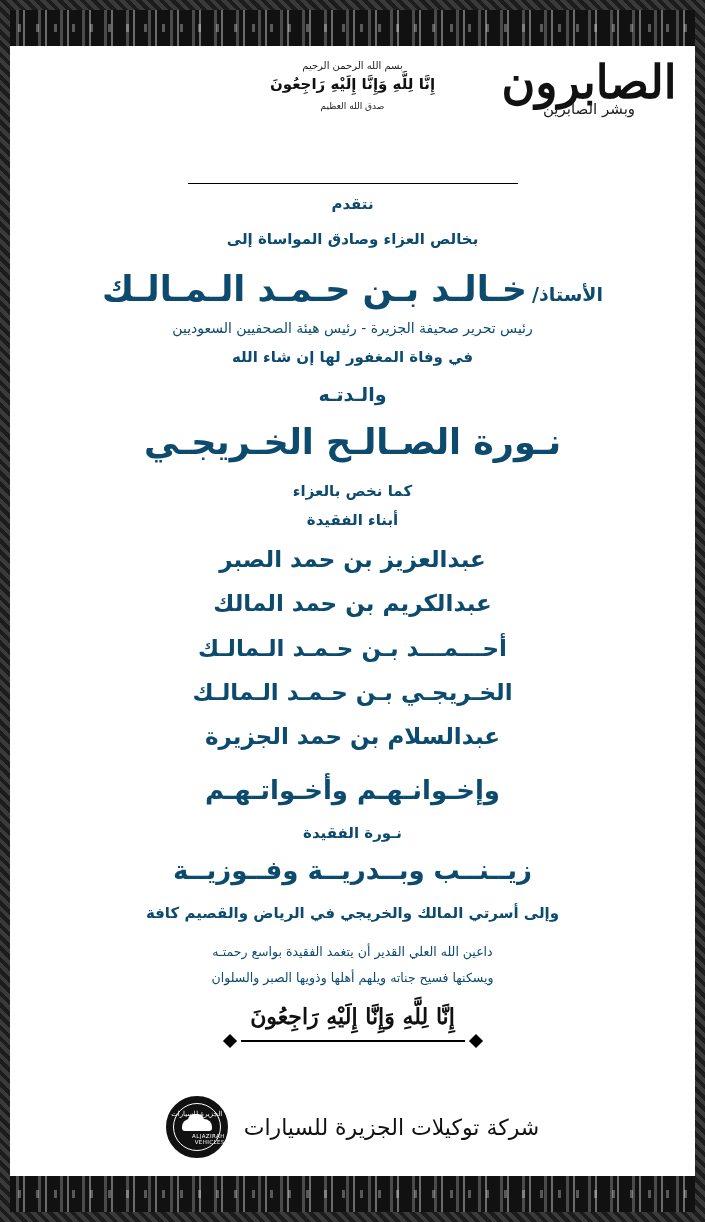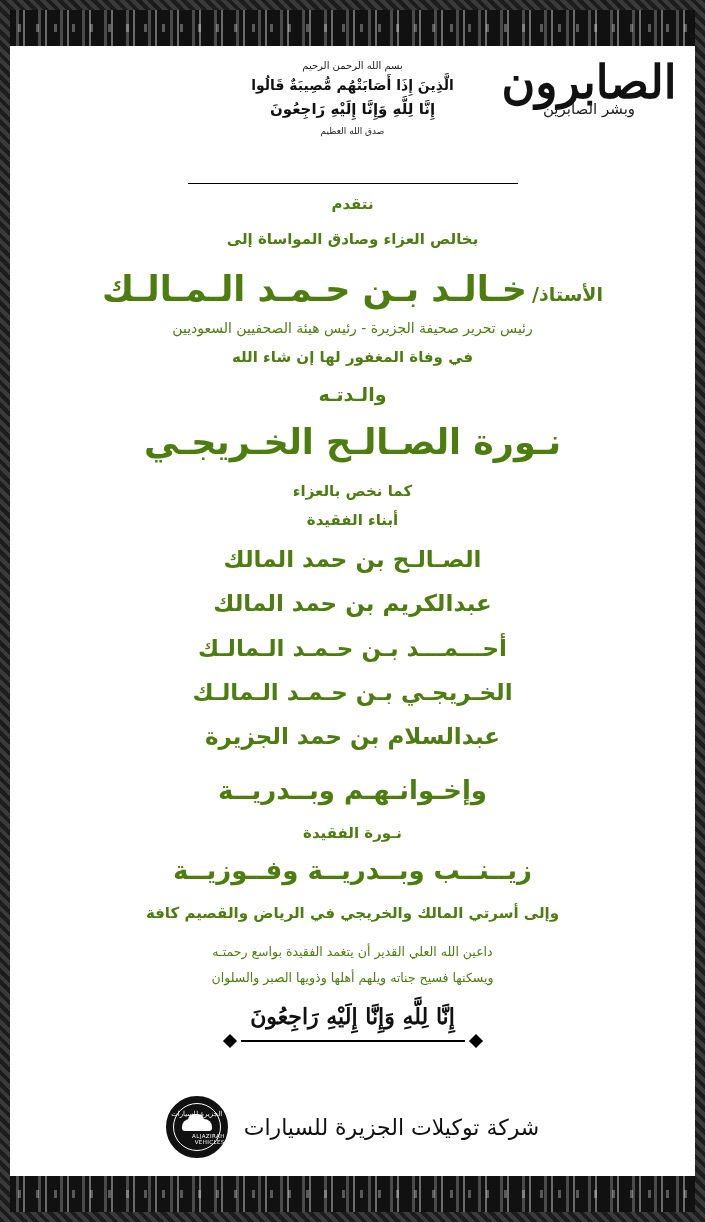--- a/index.html
+++ b/index.html
@@ -139,21 +139,21 @@
     margin-top: -6px;
   }
   .sep-rule {
     width: 330px;
     height: 1px;
     background: #000;
     margin: 0 auto 10px auto;
   }
   .t {
     text-align: center;
-    color: #4d7c0f;
+    color: #0c4a6e;
     line-height: 1.45;
   }
   .t-sm   { font-size: 14px; }
   .t-md   { font-size: 15px; font-weight: bold; }
   .t-lg   { font-size: 19px; font-weight: bold; text-align: right; }
   .t-xl   { font-size: 26px; font-weight: bold; letter-spacing: 1px; }
   .t-xxl  { font-size: 35px; font-weight: bold; letter-spacing: 1px; }
   .t-name { font-size: 23px; font-weight: bold; letter-spacing: 0.5px; }
   .t-tiny { font-size: 12.5px; }
   .gap-2 { margin-top: 4px; }
@@ -269,21 +269,20 @@
 
   <div class="content">
 
     <div class="basmala-wrap">
       <div class="calligraphy">
         <div class="big">الصابرون</div>
         <div class="sub">وبشر الصابرين</div>
       </div>
       <div class="basmala">
         <div class="line1">بسم الله الرحمن الرحيم</div>
-        <div class="line2">الَّذِينَ إِذَا أَصَابَتْهُم مُّصِيبَةٌ قَالُوا</div>
         <div class="line3">إِنَّا لِلَّهِ وَإِنَّا إِلَيْهِ رَاجِعُونَ</div>
         <div class="line4">صدق الله العظيم</div>
       </div>
     </div>
 
     <div class="sep-rule"></div>
 
     <div class="t t-md">نتقدم</div>
     <div class="t t-md gap-6">بخالص العزاء وصادق المواساة إلى</div>
 
@@ -293,28 +292,28 @@
     </div>
 
     <div class="t t-sm gap-2">رئيس تحرير صحيفة الجزيرة - رئيس هيئة الصحفيين السعوديين</div>
     <div class="t t-md gap-4">في وفاة المغفور لها إن شاء الله</div>
     <div class="t t-lg gap-6">والـدتـه</div>
     <div class="t t-xxl gap-4">نـورة الصـالـح الخـريجـي</div>
     <div class="t t-md gap-6">كما نخص بالعزاء</div>
     <div class="t t-md gap-4">أبناء الفقيدة</div>
 
     <div class="sons-list" style="width:100%;">
-      <div class="t t-name">الصـالـح بن حمد المالك</div>
+      <div class="t t-name">عبدالعزيز بن حمد الصبر</div>
       <div class="t t-name">عبدالكريم بن حمد المالك</div>
       <div class="t t-name">أحـــمـــد بـن حـمـد الـمالـك</div>
       <div class="t t-name">الخـريجـي بـن حـمـد الـمالـك</div>
       <div class="t t-name">عبدالسلام بن حمد الجزيرة</div>
     </div>
 
-    <div class="t t-xl gap-8">وإخـوانـهـم وبــدريــة</div>
+    <div class="t t-xl gap-8">وإخـوانـهـم وأخـواتـهـم</div>
     <div class="t t-md gap-6">نـورة الفقيدة</div>
     <div class="t t-xl gap-4">زيــنــب وبــدريــة وفــوزيــة</div>
     <div class="t t-md gap-6">وإلى أسرتي المالك والخريجي في الرياض والقصيم كافة</div>
 
     <div class="t t-tiny gap-8">داعين الله العلي القدير أن يتغمد الفقيدة بواسع رحمتـه</div>
     <div class="t t-tiny gap-4">ويسكنها فسيح جناته ويلهم أهلها وذويها الصبر والسلوان</div>
 
     <div class="closing-quran">إِنَّا لِلَّهِ وَإِنَّا إِلَيْهِ رَاجِعُونَ</div>
     <div class="orn-divider">
       <div class="bar"></div>

